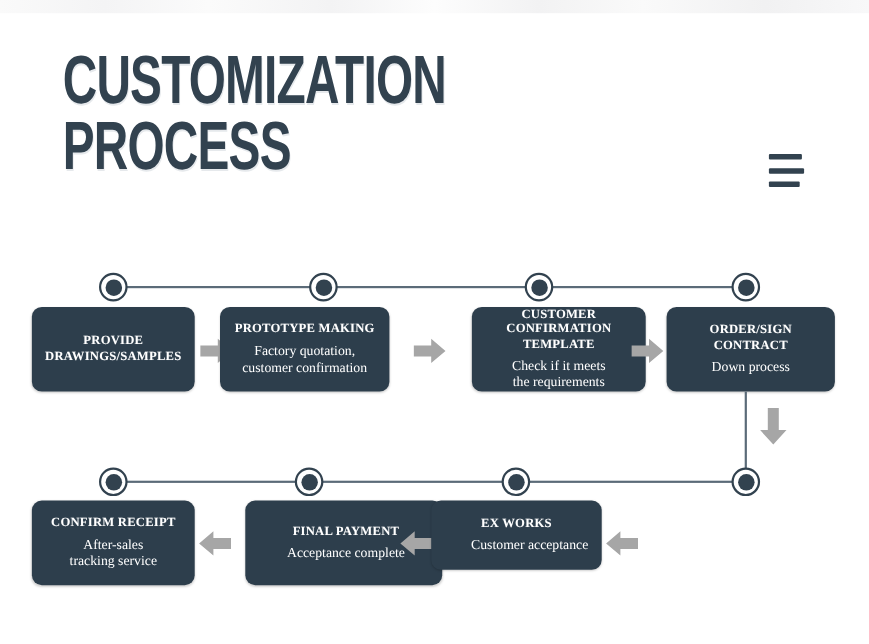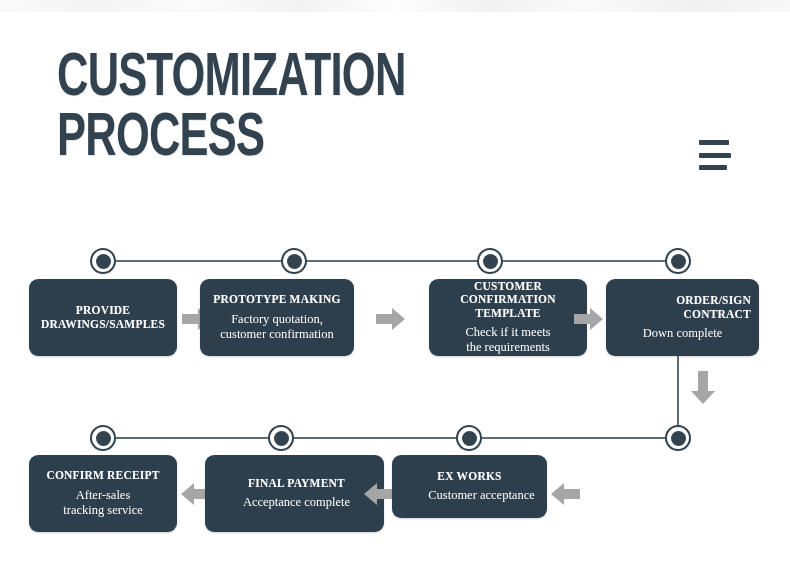--- a/index.html
+++ b/index.html
@@ -140,23 +140,23 @@
     <div class="bd" style="white-space:pre-line;">Check if it meets
 the requirements</div>
   </div>
 
   <div class="arrow" style="left:574px;top:306px;">
     <svg width="30" height="26" viewBox="0 0 30 26">
         <path d="M0 8 L16 8 L16 2 L29 13 L16 24 L16 18 L0 18 Z" fill="#a6a6a6"></path>
       </svg>
   </div>
 
-  <div class="box" style="left:606px;top:279px;width:153px;height:77px;text-align:right;">
+  <div class="box" style="left:606px;top:279px;width:153px;height:77px;">
     <div class="bt" style="white-space:pre-line;">ORDER/SIGN CONTRACT</div>
-    <div class="bd" style="white-space:pre-line;">Down complete</div>
+    <div class="bd" style="white-space:pre-line;">Down process</div>
   </div>
 
   <div class="vconn" style="left:677px;top:356px;height:85px;"></div>
 
   <div class="arrow-down" style="left:690px;top:371px;">
     <svg width="26" height="34" viewBox="0 0 26 34">
         <path d="M8 0 L18 0 L18 20 L25 20 L13 33 L1 20 L8 20 Z" fill="#a6a6a6"></path>
       </svg>
   </div>
 
@@ -172,21 +172,21 @@
     <div class="bd" style="white-space:pre-line;text-align:center;">After-sales
 tracking service</div>
   </div>
 
   <div class="arrow" style="left:180px;top:481px;">
     <svg width="30" height="26" viewBox="0 0 30 26">
         <path d="M30 8 L14 8 L14 2 L1 13 L14 24 L14 18 L30 18 Z" fill="#a6a6a6"></path>
       </svg>
   </div>
 
-  <div class="box" style="left:205px;top:455px;width:179px;height:77px;padding-left:12px;">
+  <div class="box" style="left:223px;top:455px;width:179px;height:77px;padding-left:12px;">
     <div class="bt" style="white-space:pre-line;">FINAL PAYMENT</div>
     <div class="bd" style="white-space:pre-line;">Acceptance complete</div>
   </div>
 
   <div class="arrow" style="left:363px;top:481px;">
     <svg width="30" height="26" viewBox="0 0 30 26">
         <path d="M30 8 L14 8 L14 2 L1 13 L14 24 L14 18 L30 18 Z" fill="#a6a6a6"></path>
       </svg>
   </div>
 

